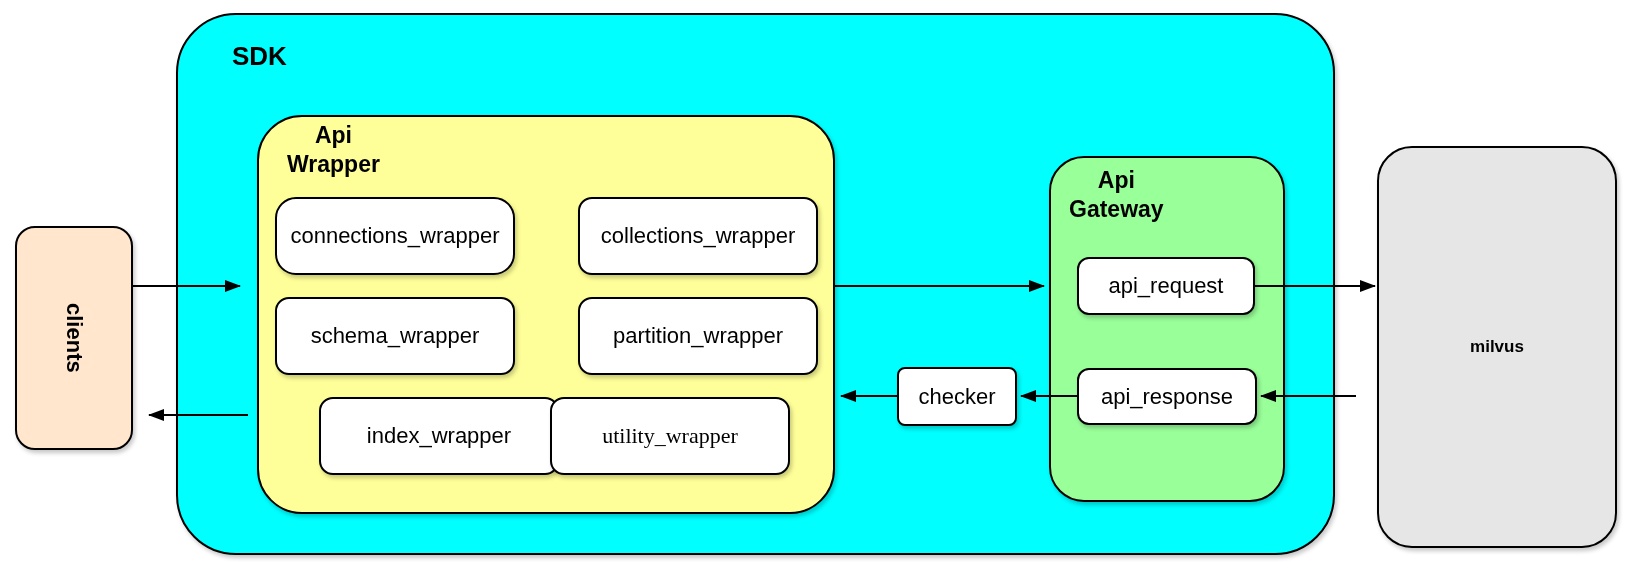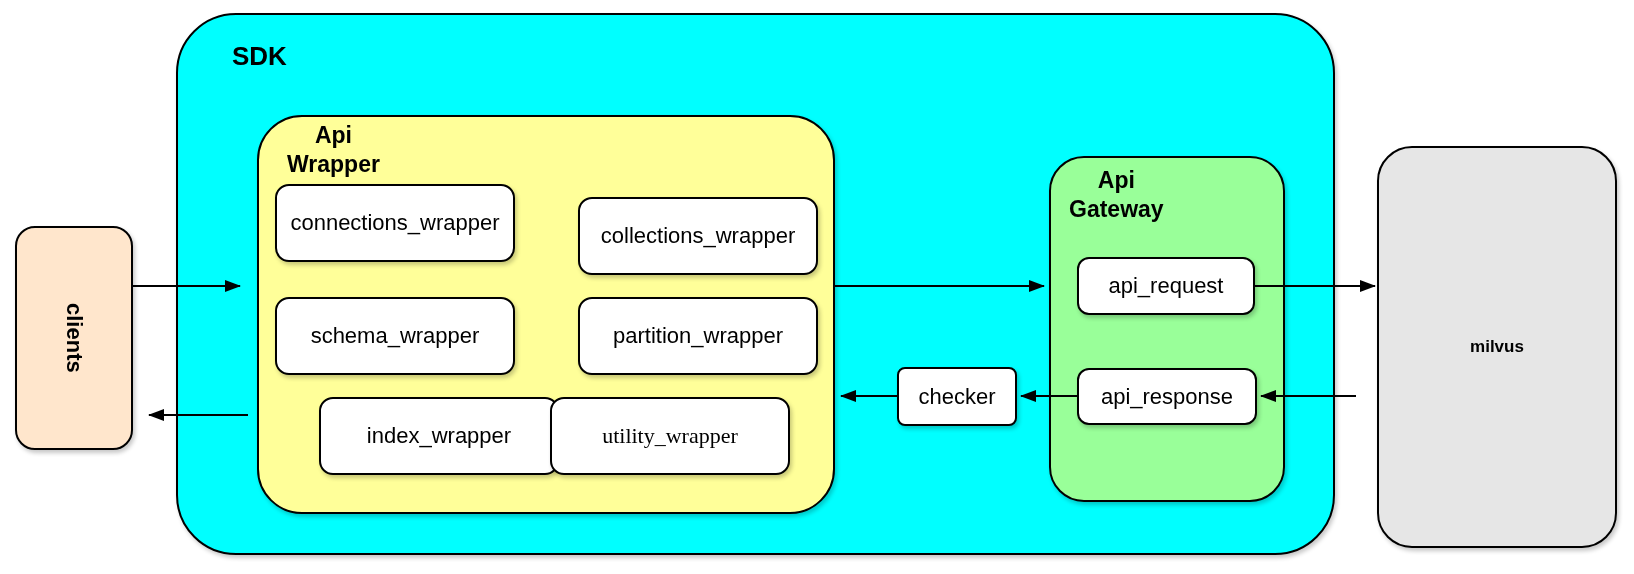--- a/index.html
+++ b/index.html
@@ -23,21 +23,21 @@
   #clients .vtext { writing-mode:vertical-rl; text-orientation:mixed; font-weight:bold; font-size:22px; }
   #api-wrapper{ left:257px; top:115px; width:578px;  height:399px; border-radius:45px; background:var(--c-wrapper,#FFFF99); }
   #api-gateway{ left:1049px;top:156px; width:236px;  height:346px; border-radius:35px; background:var(--c-gateway,#99FF99); }
   #milvus     { left:1377px;top:146px; width:240px;  height:402px; border-radius:35px; background:var(--c-milvus,#E6E6E6);
                 display:flex; align-items:center; justify-content:center; font-weight:bold; font-size:17px; }
   .corner-label { position:absolute; font-weight:bold; white-space:pre-line; }
   #sdk-label      { left:54px; top:26px; font-size:26px; }
   #wrapper-label  { left:28px; top:4px;  font-size:23px; line-height:29px; text-align:center; }
   #gateway-label  { left:18px; top:8px;  font-size:23px; line-height:29px; text-align:center; }
   
-  #mod-connections { left:275px; top:184px; width:240px; height:78px; }
+  #mod-connections { left:275px; top:197px; width:240px; height:78px;border-radius:21px; }
   #mod-collections { left:578px; top:197px; width:240px; height:78px; }
   #mod-schema      { left:275px; top:297px; width:240px; height:78px;text-align:center; }
   #mod-partition   { left:578px; top:297px; width:240px; height:78px; }
   #mod-index       { left:275px; top:397px; width:240px; height:78px;margin-left:44px; }
   #mod-utility     { left:550px; top:397px; width:240px; height:78px;font-family:Liberation Serif, serif; }
   #checker         { left:897px; top:367px; width:120px; height:59px; border-radius:8px; }
   #api-request     { left:1077px;top:257px; width:178px; height:58px; border-radius:12px; }
   #api-response    { left:1077px;top:368px; width:180px; height:57px; border-radius:12px; }
   #edges-layer { position:absolute; left:0; top:0; width:1634px; height:574px; pointer-events:none; }
   #edges-layer line { stroke:#000; stroke-width:2; }

